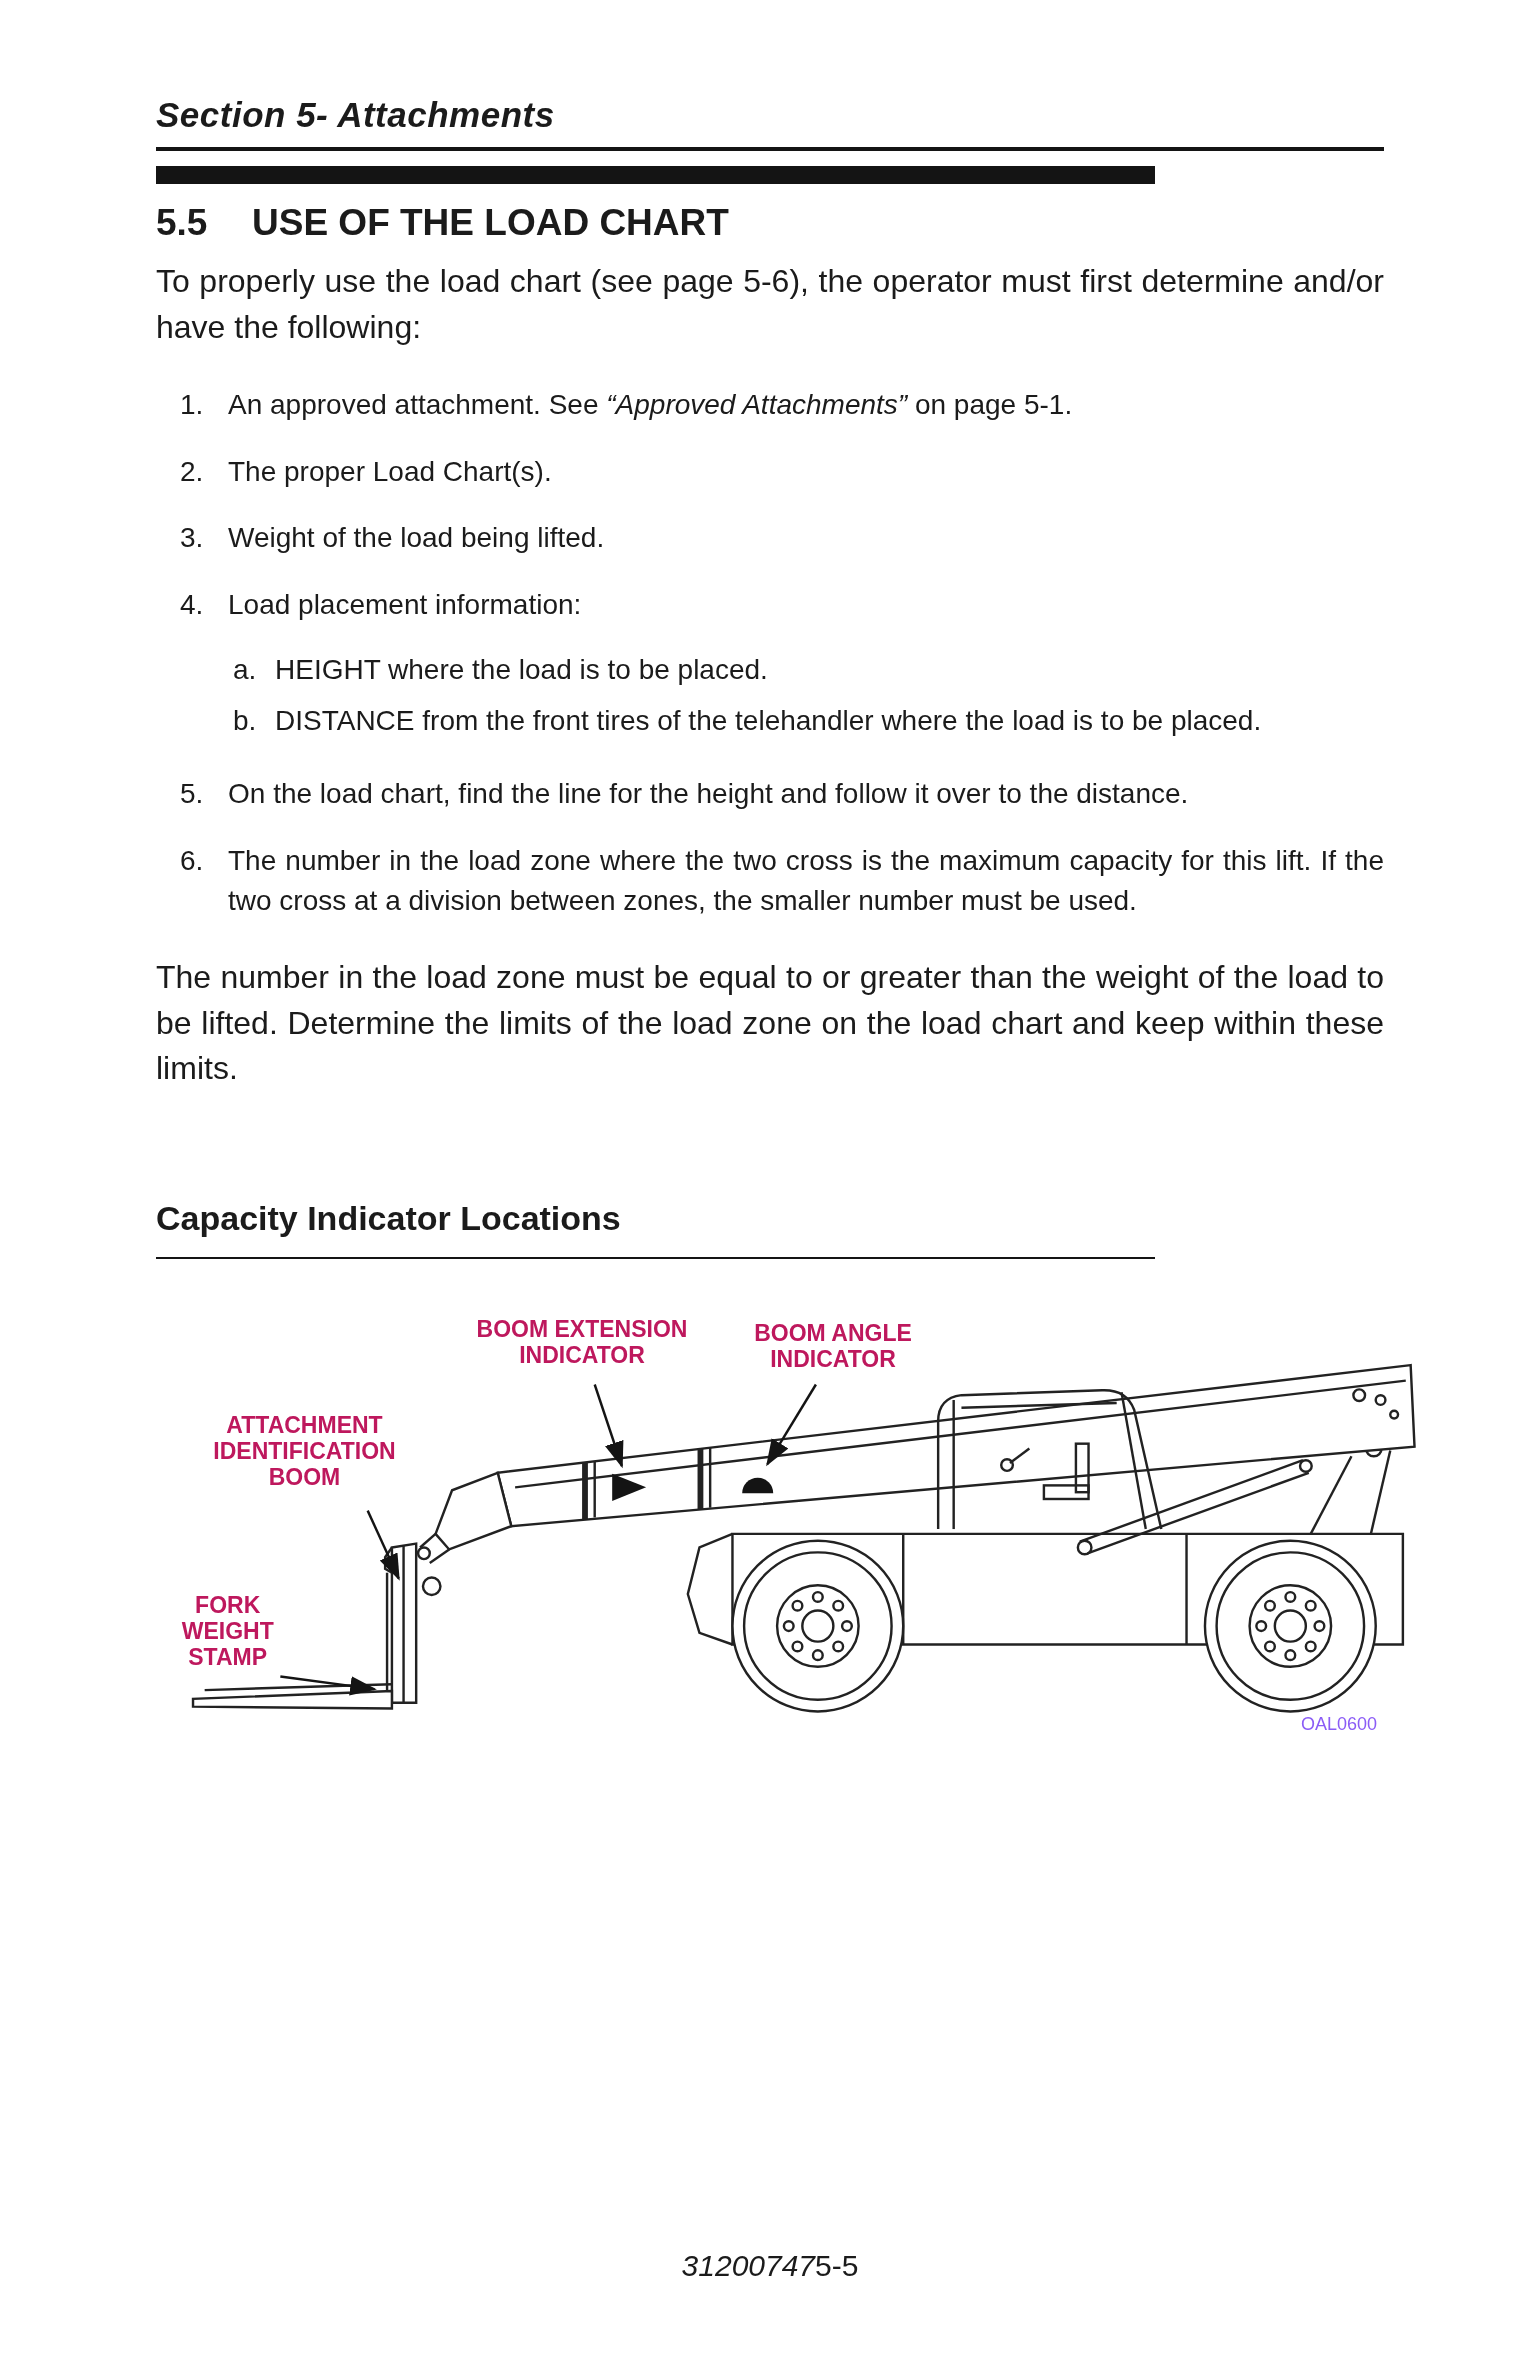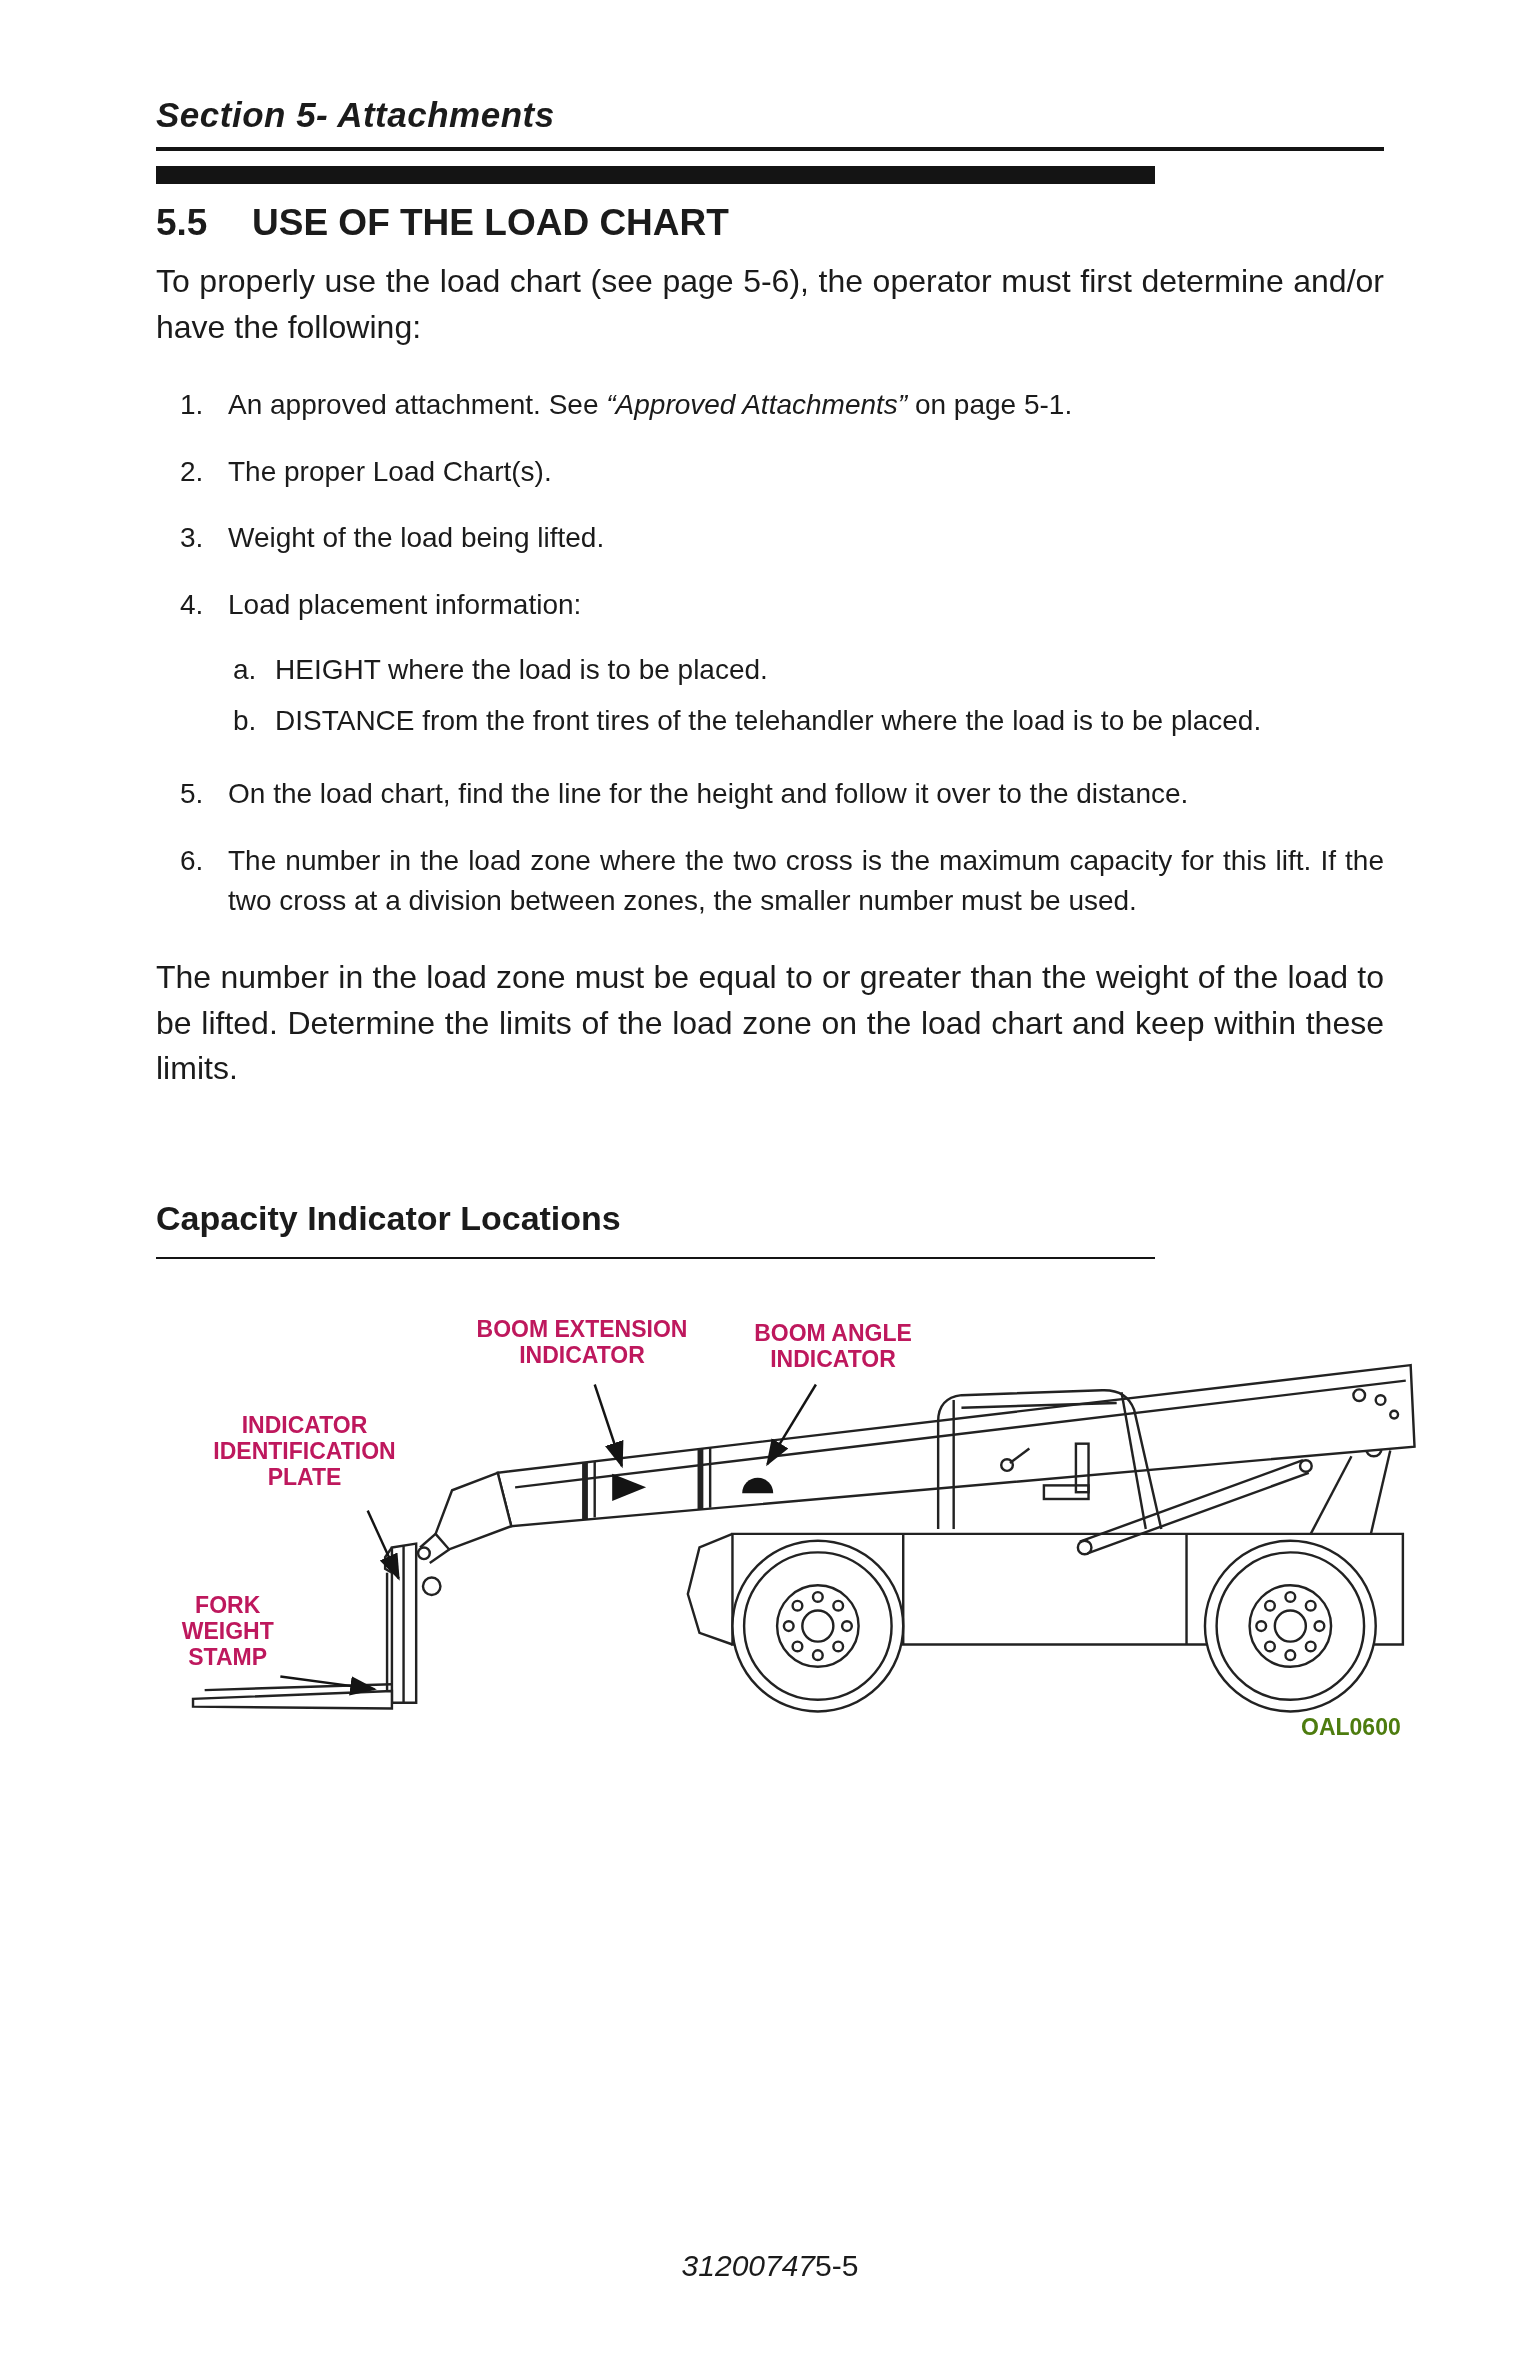--- a/index.html
+++ b/index.html
@@ -72,23 +72,23 @@
     text-align: center;
     color: #be185d;
   }
   .lbl-boom-ext   { left: 295px; top: 13.6px;  width: 262px; }
   .lbl-boom-angle { left: 575px; top: 17.5px;  width: 204px; }
   .lbl-attach     { left: 32px;  top: 109px; width: 233px; }
   .lbl-fork       { left: 8.7px;   top: 289px; width: 126px; }
   .fig-code {
     position: absolute;
     left: 1145px; top: 411px;
-    font-size: 23px;
-    font-weight: bold;
-    color: #4d7c0f;
+    font-size: 18px;
+    font-weight: normal;
+    color: #8b5cf6;
   }
 
   
   .footer {
     position: absolute;
     left: 156px; right: 153px; bottom: 92px;
     display: flex;
     justify-content: center;
     font-size: 30px;
   }
@@ -247,21 +247,21 @@
         <g stroke="#141414" stroke-width="2.5">
           <line x1="452" y1="84" x2="480" y2="168" marker-end="url(#ah)"></line>
           <line x1="680" y1="84" x2="630" y2="166" marker-end="url(#ah)"></line>
           <line x1="218" y1="214" x2="250" y2="284" marker-end="url(#ah)"></line>
           <line x1="128" y1="385" x2="225" y2="398" marker-end="url(#ah)"></line>
         </g>
       </svg>
 
       <div class="fig-label lbl-boom-ext">BOOM EXTENSION INDICATOR</div>
       <div class="fig-label lbl-boom-angle">BOOM ANGLE INDICATOR</div>
-      <div class="fig-label lbl-attach">INDICATOR IDENTIFICATION PLATE</div>
+      <div class="fig-label lbl-attach">ATTACHMENT IDENTIFICATION BOOM</div>
       <div class="fig-label lbl-fork">FORK WEIGHT STAMP</div>
       <div class="fig-code">OAL0600</div>
     </div>
 
   </div>
 
   <div class="footer">
     <span class="doc-number">31200747</span>
     <span class="page-number">5-5</span>
   </div>

